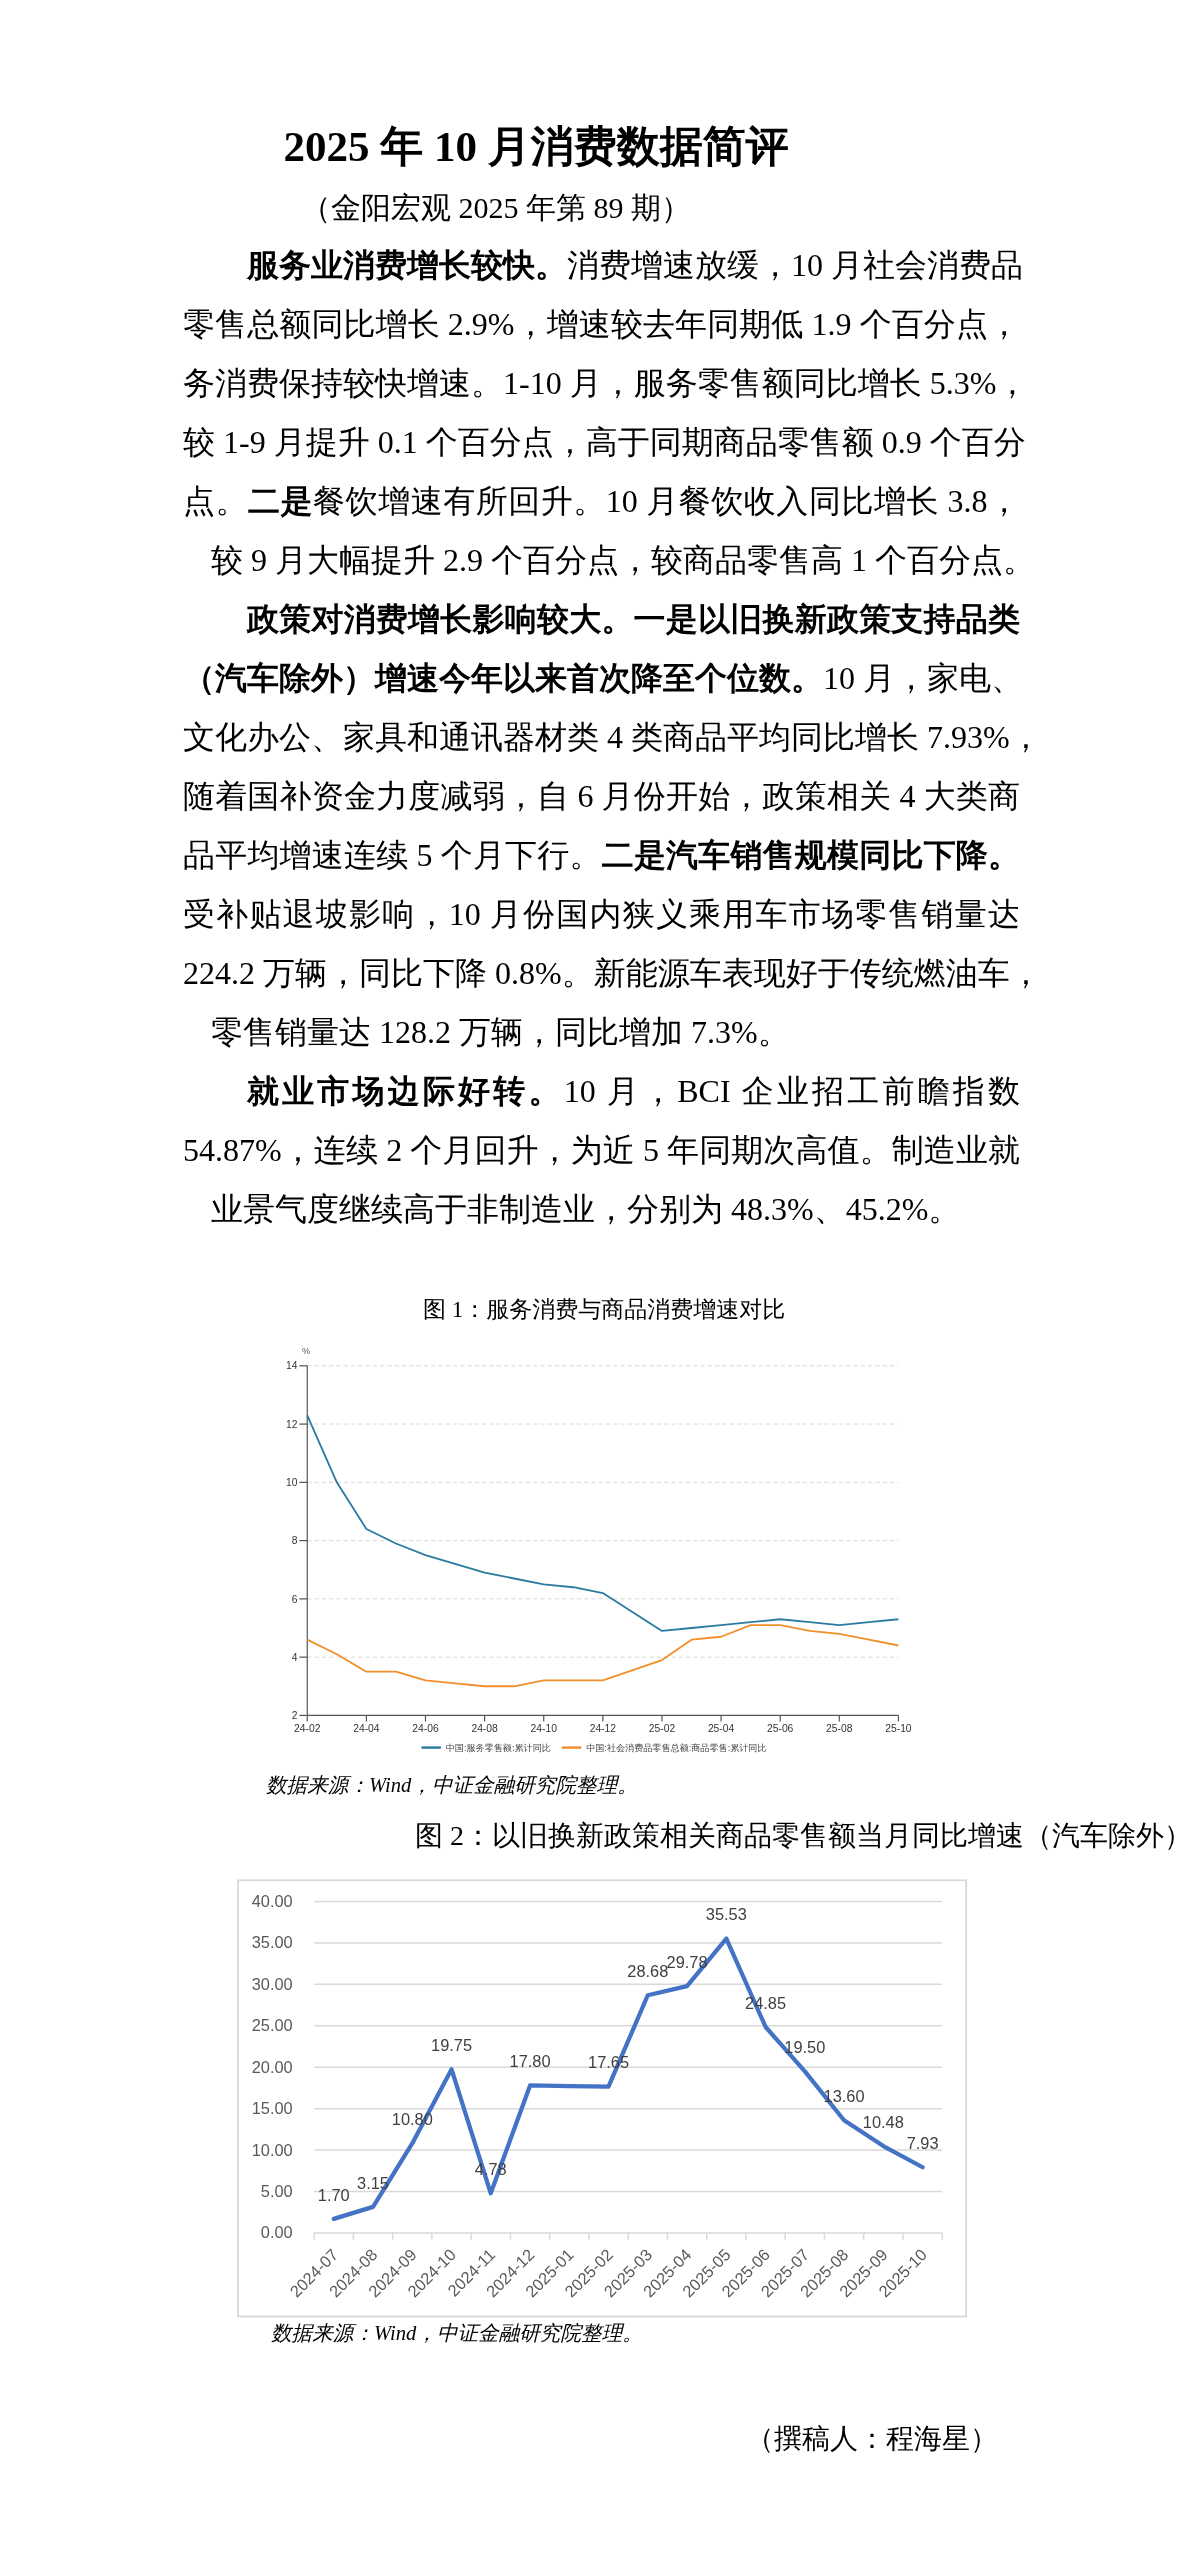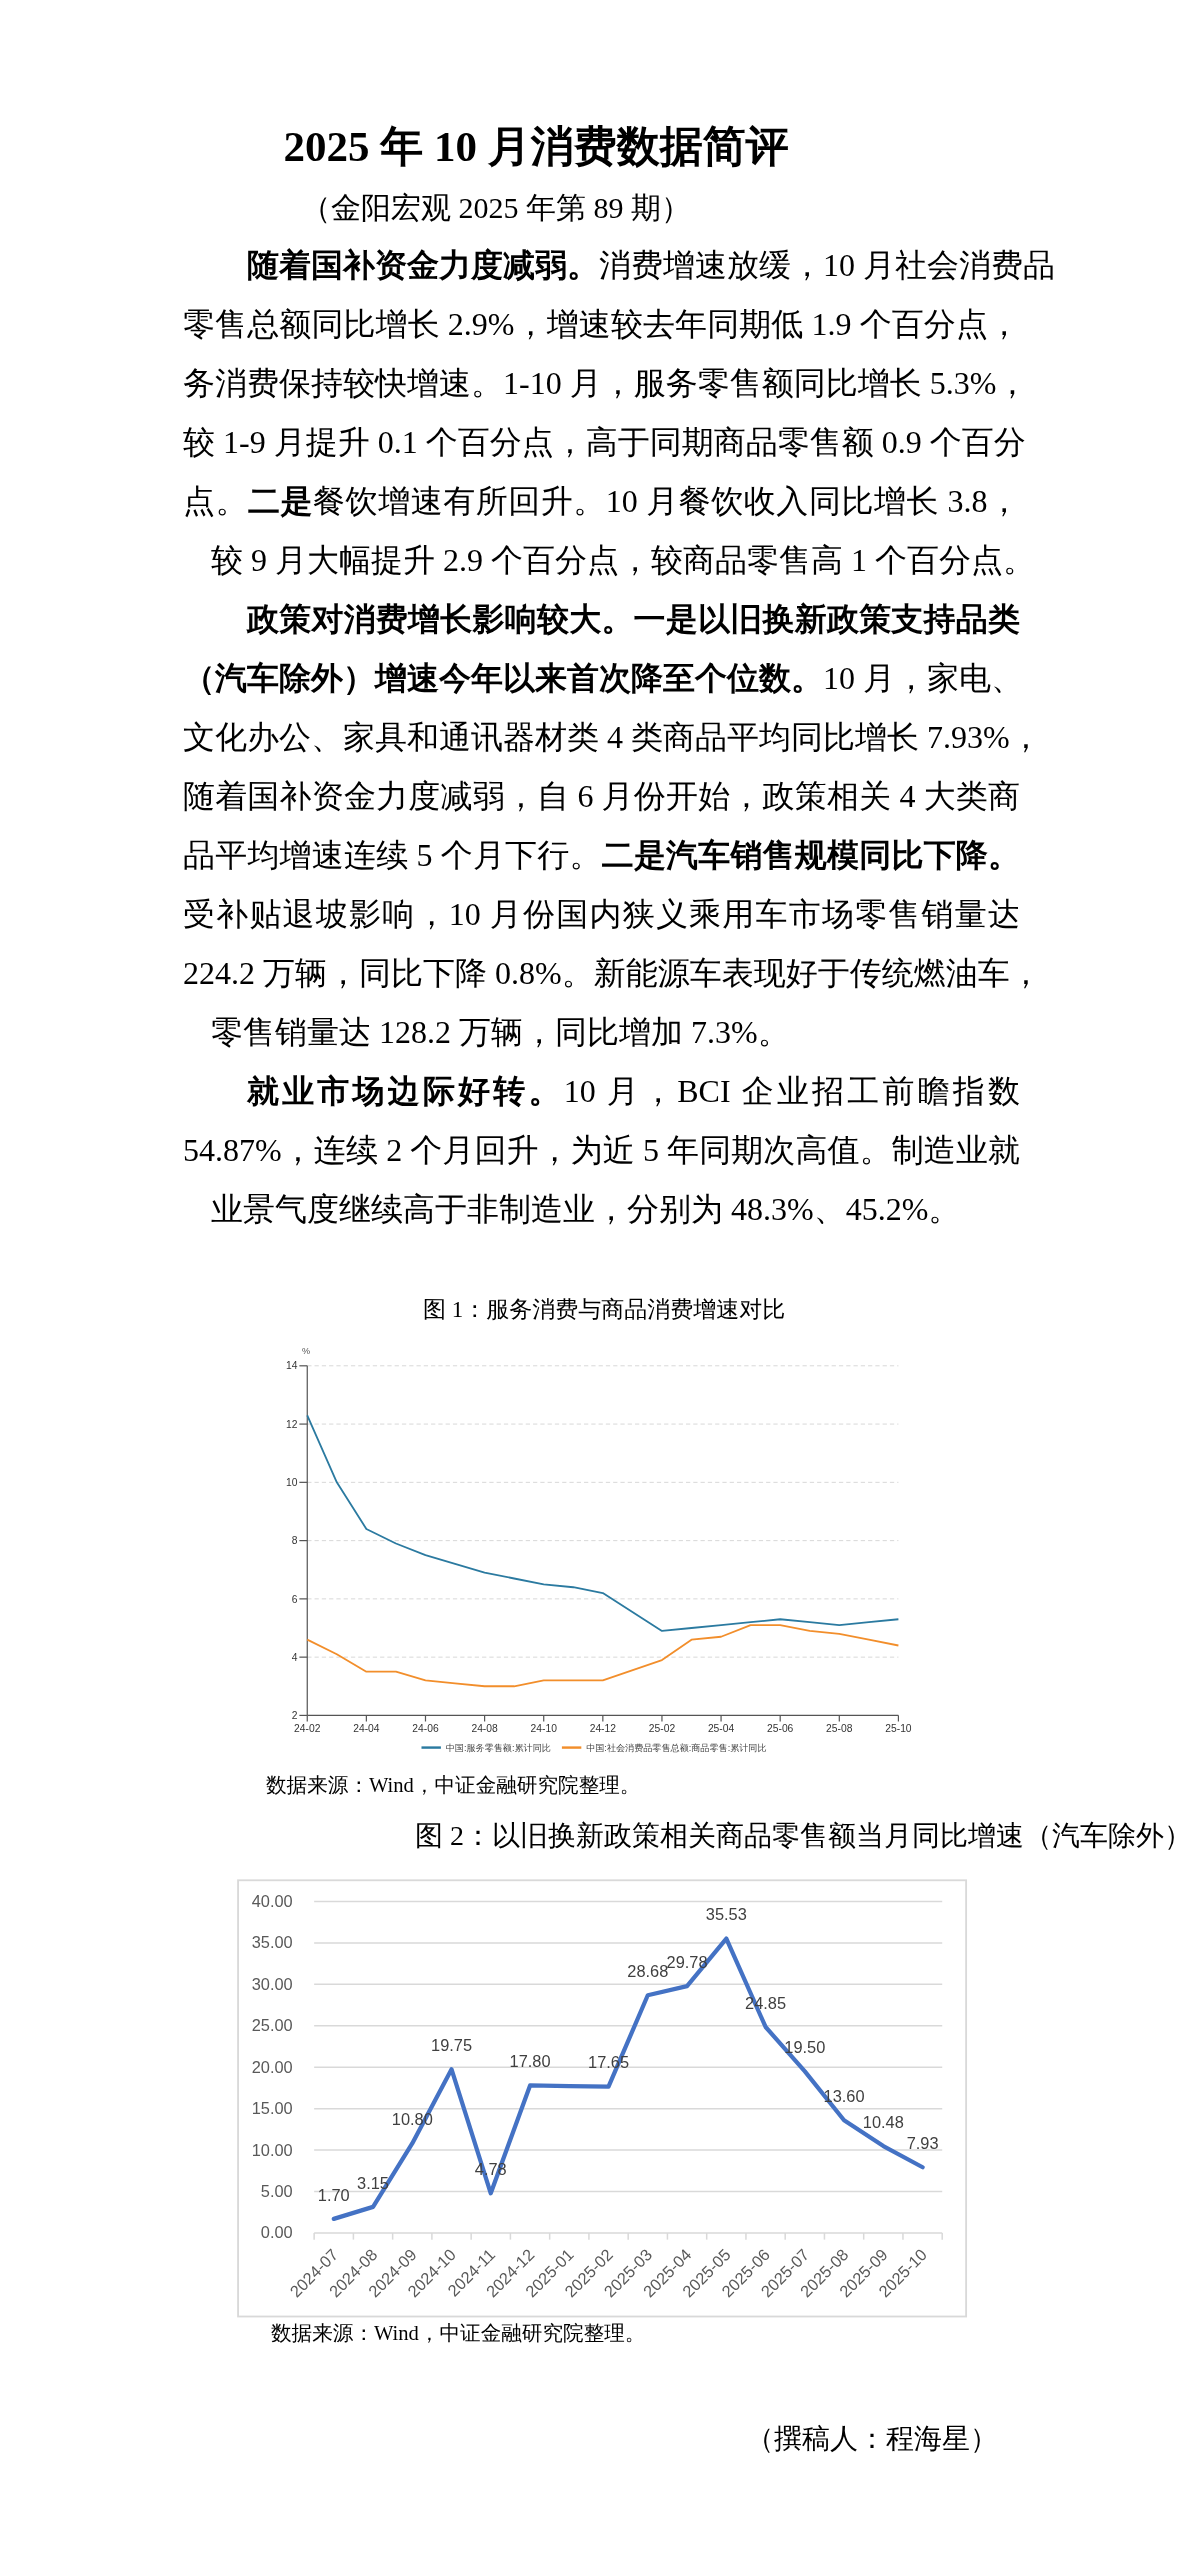--- a/index.html
+++ b/index.html
@@ -28,37 +28,37 @@
   .line.last { text-align-last: left; margin-left: 28px; }
   .b { font-weight: 700; font-family: "DejaVu Sans", "Liberation Sans", sans-serif; }
   .caption1 {
     left: 0; width: 1208px; top: 1295px; text-align: center;
     font-size: 23px; line-height: 30px;
   }
   .caption2 {
     left: 0; width: 1192px; top: 1821px; text-align: right;
     font-size: 28px; line-height: 30px;
   }
-  .source { font-size: 20.6px; line-height: 27px; white-space: nowrap; }
+  .source { font-size: 20.6px; line-height: 27px; white-space: nowrap; font-style: italic; }
   .source1 { left: 266px; top: 1772px; }
   .source2 { left: 271px; top: 2320px; }
   .author { left: 746px; top: 2421px; font-size: 28px; line-height: 36px; white-space: nowrap; }
   svg.chart { position: absolute; overflow: visible; font-family: "Liberation Sans", "DejaVu Sans", sans-serif; }
   #chart1-svg { left: 255px; top: 1330px; width: 668px; height: 437px; }
   #chart2-svg { left: 231px; top: 1873px; width: 744px; height: 452px; }
 </style>
 </head>
 <body>
 
 <div class="abs title">2025 年 10 月消费数据简评</div>
 <div class="abs subtitle">（金阳宏观 2025 年第 89 期）</div>
 
 <div class="abs article" id="article-body">
     <div>
-      <div class="line first"><span class="b">随着国补资金力度减弱。</span><span>消费增速放缓，10 月社会消费品</span></div>
+      <div class="line first"><span class="b">服务业消费增长较快。</span><span>消费增速放缓，10 月社会消费品</span></div>
       <div class="line"><span>零售总额同比增长 2.9%，增速较去年同期低 1.9 个百分点，</span></div>
       <div class="line"><span>务消费保持较快增速。1-10 月，服务零售额同比增长 5.3%，</span></div>
       <div class="line"><span>较 1-9 月提升 0.1 个百分点，高于同期商品零售额 0.9 个百分</span></div>
       <div class="line"><span>点。</span><span class="b">二是</span><span>餐饮增速有所回升。10 月餐饮收入同比增长 3.8，</span></div>
       <div class="line last"><span>较 9 月大幅提升 2.9 个百分点，较商品零售高 1 个百分点。</span></div>
     </div>
     <div>
       <div class="line first"><span class="b">政策对消费增长影响较大。一是以旧换新政策支持品类</span></div>
       <div class="line"><span class="b">（汽车除外）增速今年以来首次降至个位数。</span><span>10 月，家电、</span></div>
       <div class="line"><span>文化办公、家具和通讯器材类 4 类商品平均同比增长 7.93%，</span></div>

